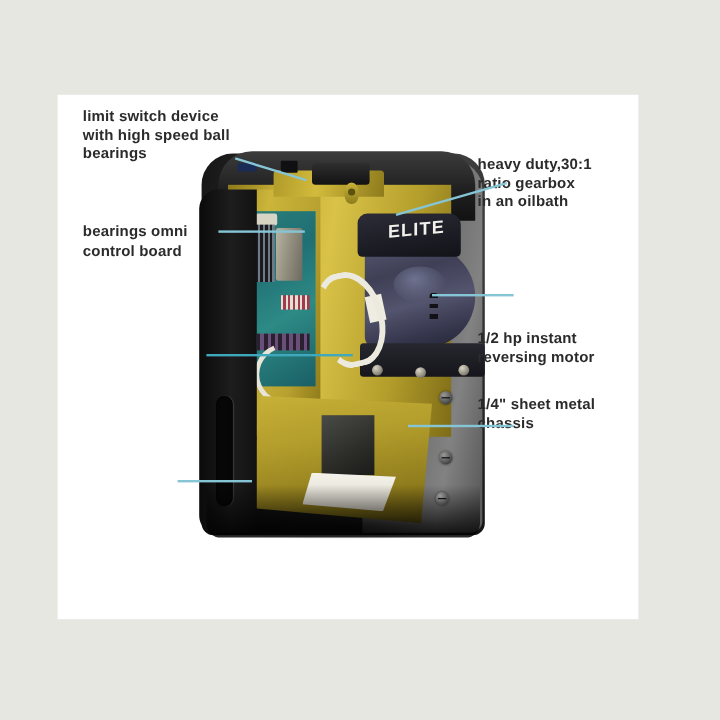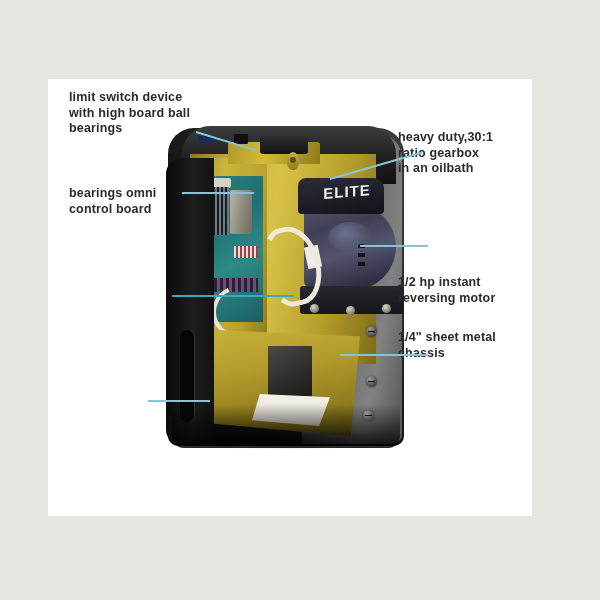--- a/index.html
+++ b/index.html
@@ -473,21 +473,21 @@
     <div class="bolt" style="left:186px; top:188px;"></div>
     <div class="bolt" style="left:222px; top:186px;"></div>
     <div class="screw" style="left:206px; top:208px;"></div>
     <div class="screw" style="left:206px; top:258px;"></div>
     <div class="screw" style="left:203px; top:292px;"></div>
 
     <div class="ground-shadow"></div>
   </div>
 
   <div class="callout left" style="left:69px; top:90px; width:160px;">limit switch device
-with high board ball
+with high speed ball
 bearings</div>
   <div class="leader diag" style="left:196px; top:131px; width:62px; transform:rotate(17deg);"></div>
 
   <div class="callout left" style="left:69px; top:186px; width:150px;">bearings omni
 control board</div>
   <div class="leader" style="left:182px; top:192px; width:72px;"></div>
 
   <div class="leader dark" style="left:172px; top:295px; width:122px;"></div>
 
   <div class="leader" style="left:148px; top:400px; width:62px;"></div>

